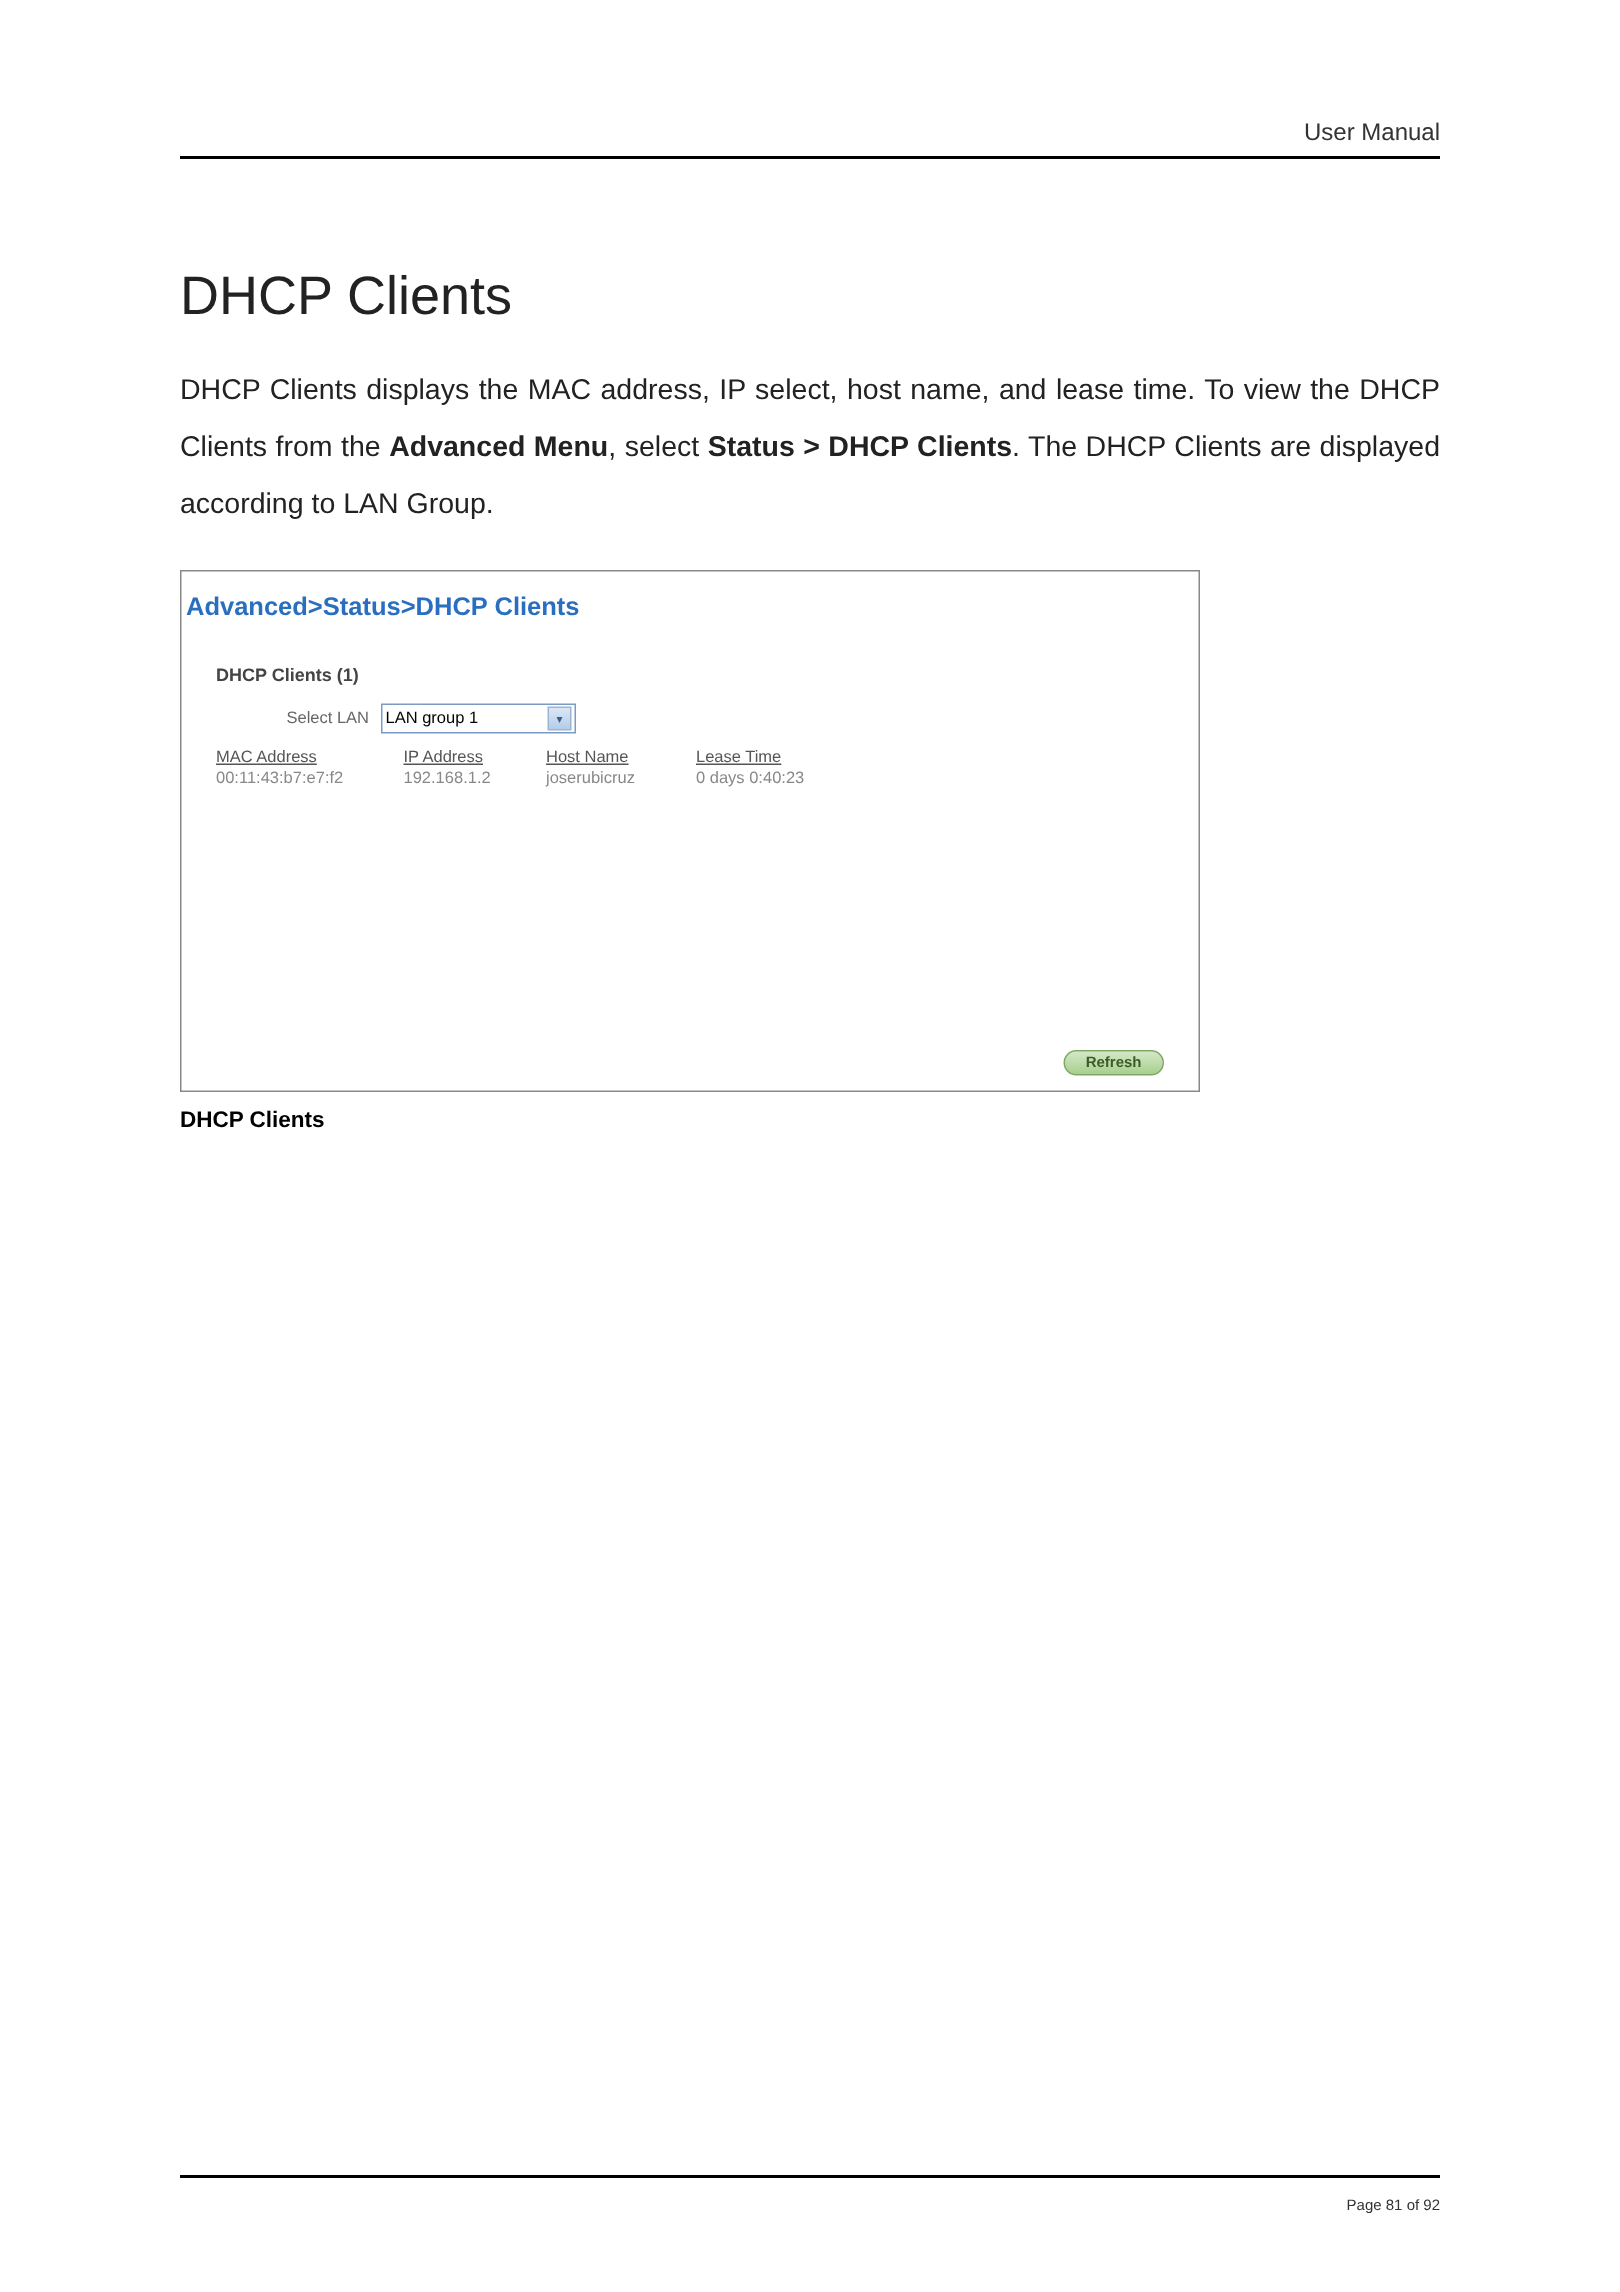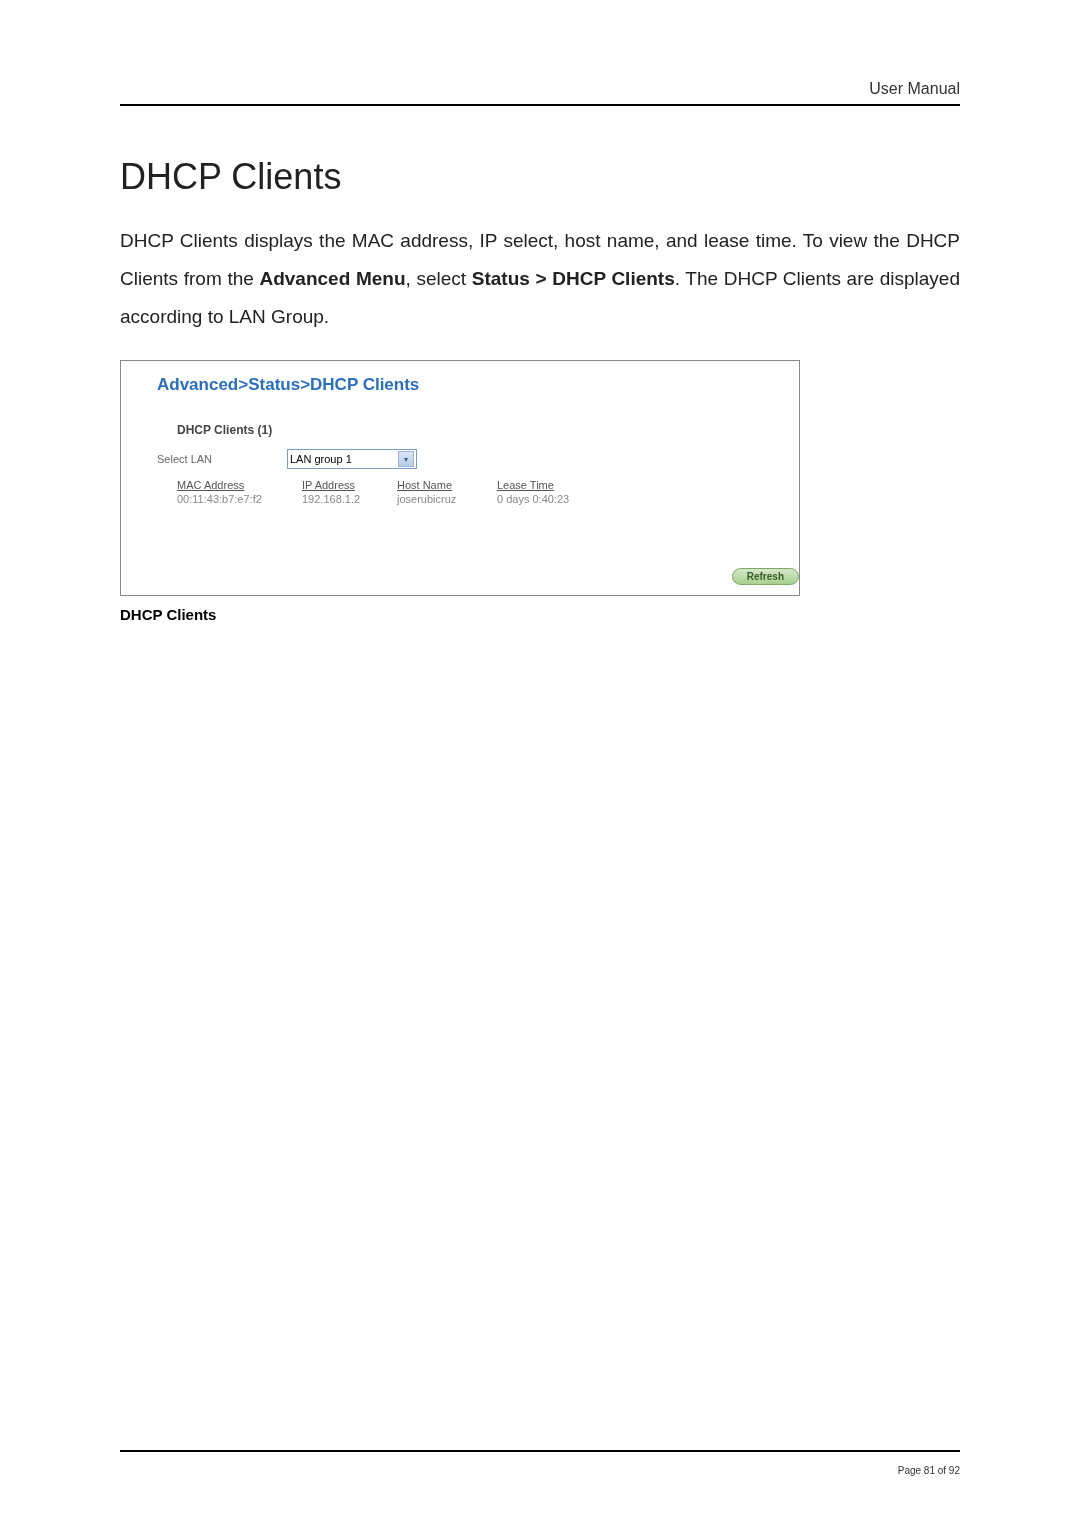--- a/index.html
+++ b/index.html
@@ -13,21 +13,21 @@
     }
     .page {
       padding: 80px 120px 50px 120px;
       height: 100%;
       position: relative;
       display: flex;
       flex-direction: column;
     }
     .header-line {
       border-bottom: 2px solid #000;
-      margin-bottom: 50px;
+      margin-bottom: 70px;
       padding-bottom: 6px;
       text-align: right;
     }
     .header-text {
       font-size: 16px;
       color: #333;
     }
     .section-title {
       font-size: 36px;
       font-weight: normal;
@@ -38,24 +38,24 @@
       font-size: 19px;
       line-height: 2;
       color: #222;
       margin-bottom: 24px;
       text-align: justify;
     }
     .bold { font-weight: bold; }
     .screenshot-box {
       border: 1px solid #888;
       width: 680px;
-      height: 236px;
+      height: 348px;
       background: #fff;
       position: relative;
-      padding: 14px 20px 0 36px;
+      padding: 14px 20px 0 3px;
     }
     .ss-breadcrumb {
       color: #2a6fbf;
       font-size: 17px;
       font-weight: bold;
       margin-bottom: 28px;
     }
     .ss-subtitle {
       color: #444;
       font-size: 12px;
@@ -65,20 +65,21 @@
     }
     .ss-row {
       display: flex;
       align-items: center;
       margin-bottom: 10px;
     }
     .ss-label-sel {
       font-size: 11px;
       color: #666;
       width: 130px;
+      text-align: right;
       padding-right: 8px;
     }
     .ss-select {
       border: 1px solid #7a9bc4;
       font-size: 11px;
       padding: 1px 2px;
       width: 130px;
       height: 20px;
       display: flex;
       align-items: center;
@@ -107,21 +108,21 @@
       text-decoration: underline;
       padding-bottom: 2px;
     }
     .ss-td-row { display: flex; color: #888; }
     .col-mac { width: 125px; }
     .col-ip { width: 95px; }
     .col-host { width: 100px; }
     .col-lease { width: 110px; }
     .ss-refresh {
       position: absolute;
-      right: 0;
+      right: 23px;
       bottom: 10px;
       background: linear-gradient(#d4e8c8, #a8cf8e);
       border: 1px solid #7fa866;
       border-radius: 10px;
       font-size: 10px;
       color: #3a5c2a;
       padding: 2px 14px;
       font-weight: bold;
     }
     .caption {

